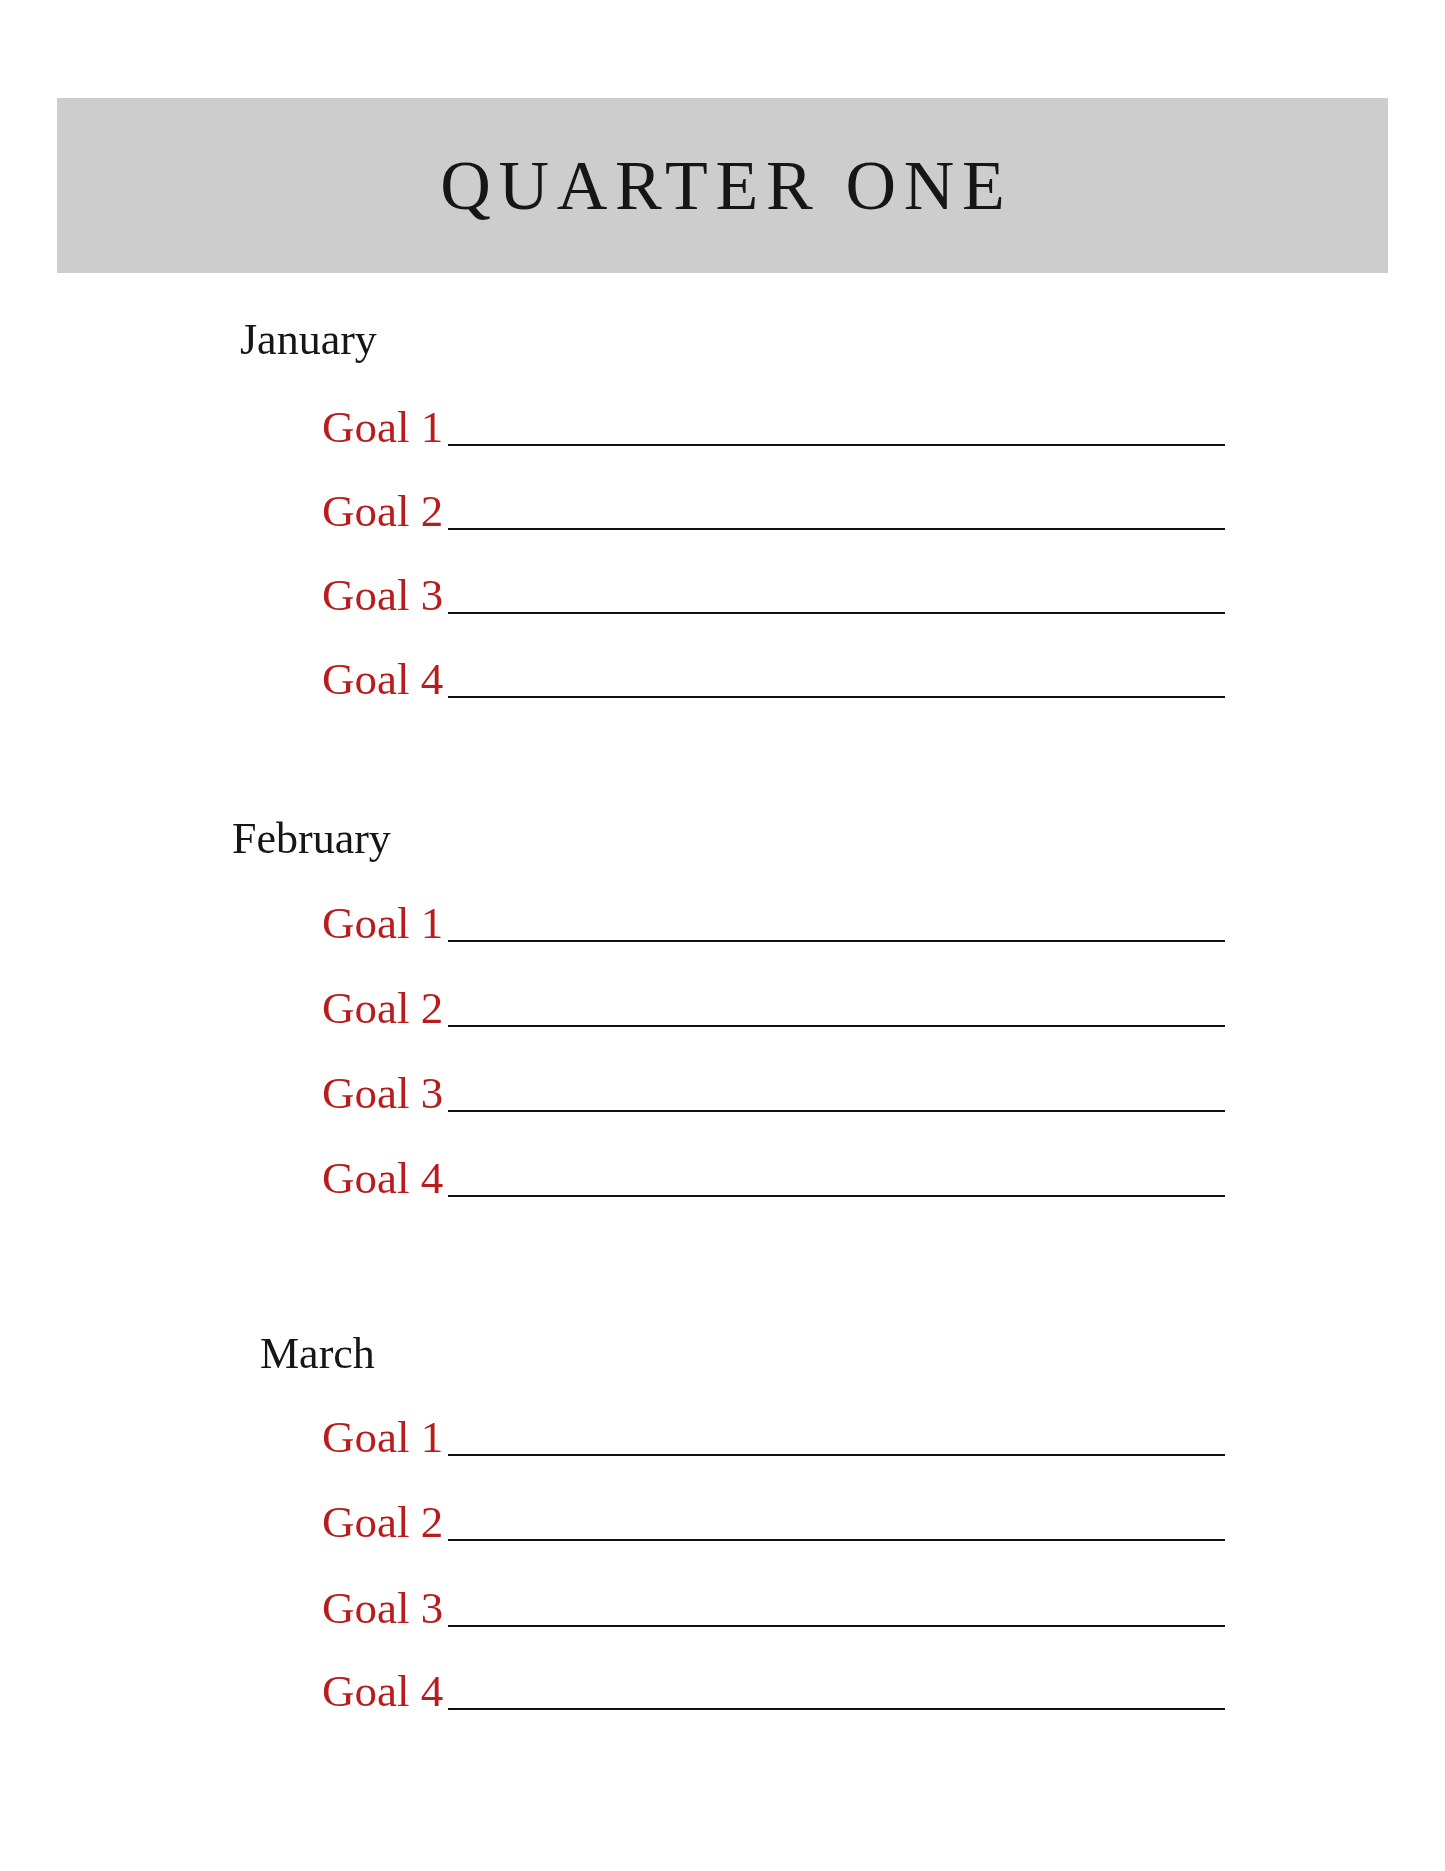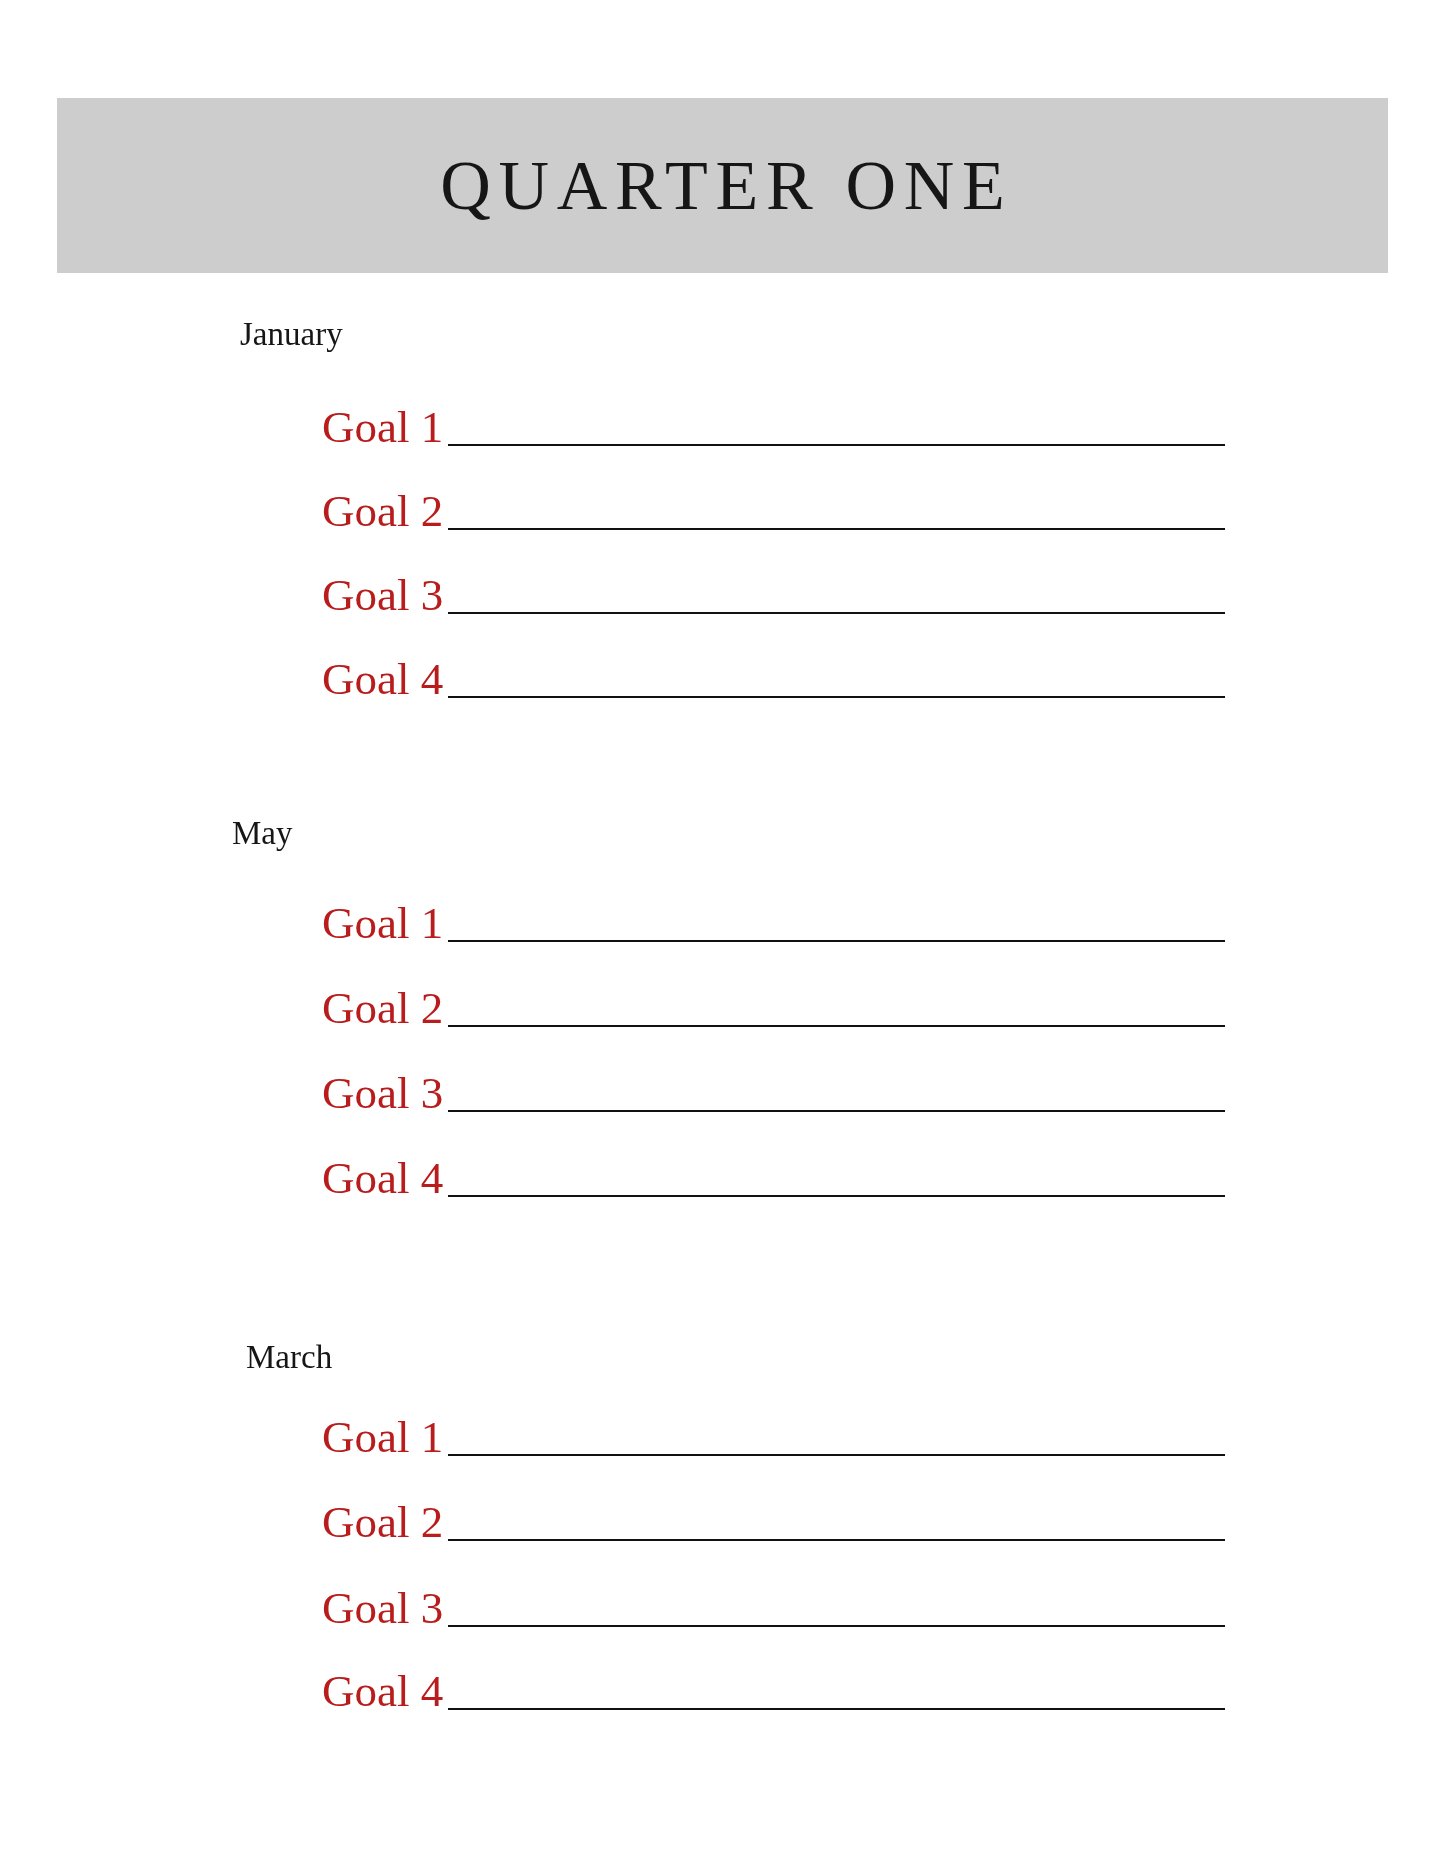--- a/index.html
+++ b/index.html
@@ -35,29 +35,29 @@
     font-weight: 400;
     letter-spacing: 0.11em;
     padding-left: 0.11em; 
     color: #161616;
     white-space: nowrap;
   }
 
   
   .month {
     position: absolute;
-    font-size: 33px;
+    font-size: 44px;
     font-weight: 400;
     line-height: 1;
     color: #161616;
     white-space: nowrap;
   }
   #month-jan { left: 240px; top: 318px; }
   #month-feb { left: 232px; top: 817px; }
-  #month-mar { left: 246px; top: 1332px; margin-top: 9px; }
+  #month-mar { left: 260px; top: 1332px; }
 
   
   .goal-row {
     position: absolute;
     left: 322px;
     width: 903px;   
     height: 50px;
   }
 
   .goal-label {
@@ -118,21 +118,21 @@
 </div>
 <div class="goal-row" id="jan-g3">
   <span class="goal-label">Goal 3</span>
   <span class="goal-line"></span>
 </div>
 <div class="goal-row" id="jan-g4">
   <span class="goal-label">Goal 4</span>
   <span class="goal-line"></span>
 </div>
 
-<h2 class="month" id="month-feb">May</h2>
+<h2 class="month" id="month-feb">February</h2>
 
 <div class="goal-row" id="feb-g1">
   <span class="goal-label">Goal 1</span>
   <span class="goal-line"></span>
 </div>
 <div class="goal-row" id="feb-g2">
   <span class="goal-label">Goal 2</span>
   <span class="goal-line"></span>
 </div>
 <div class="goal-row" id="feb-g3">

